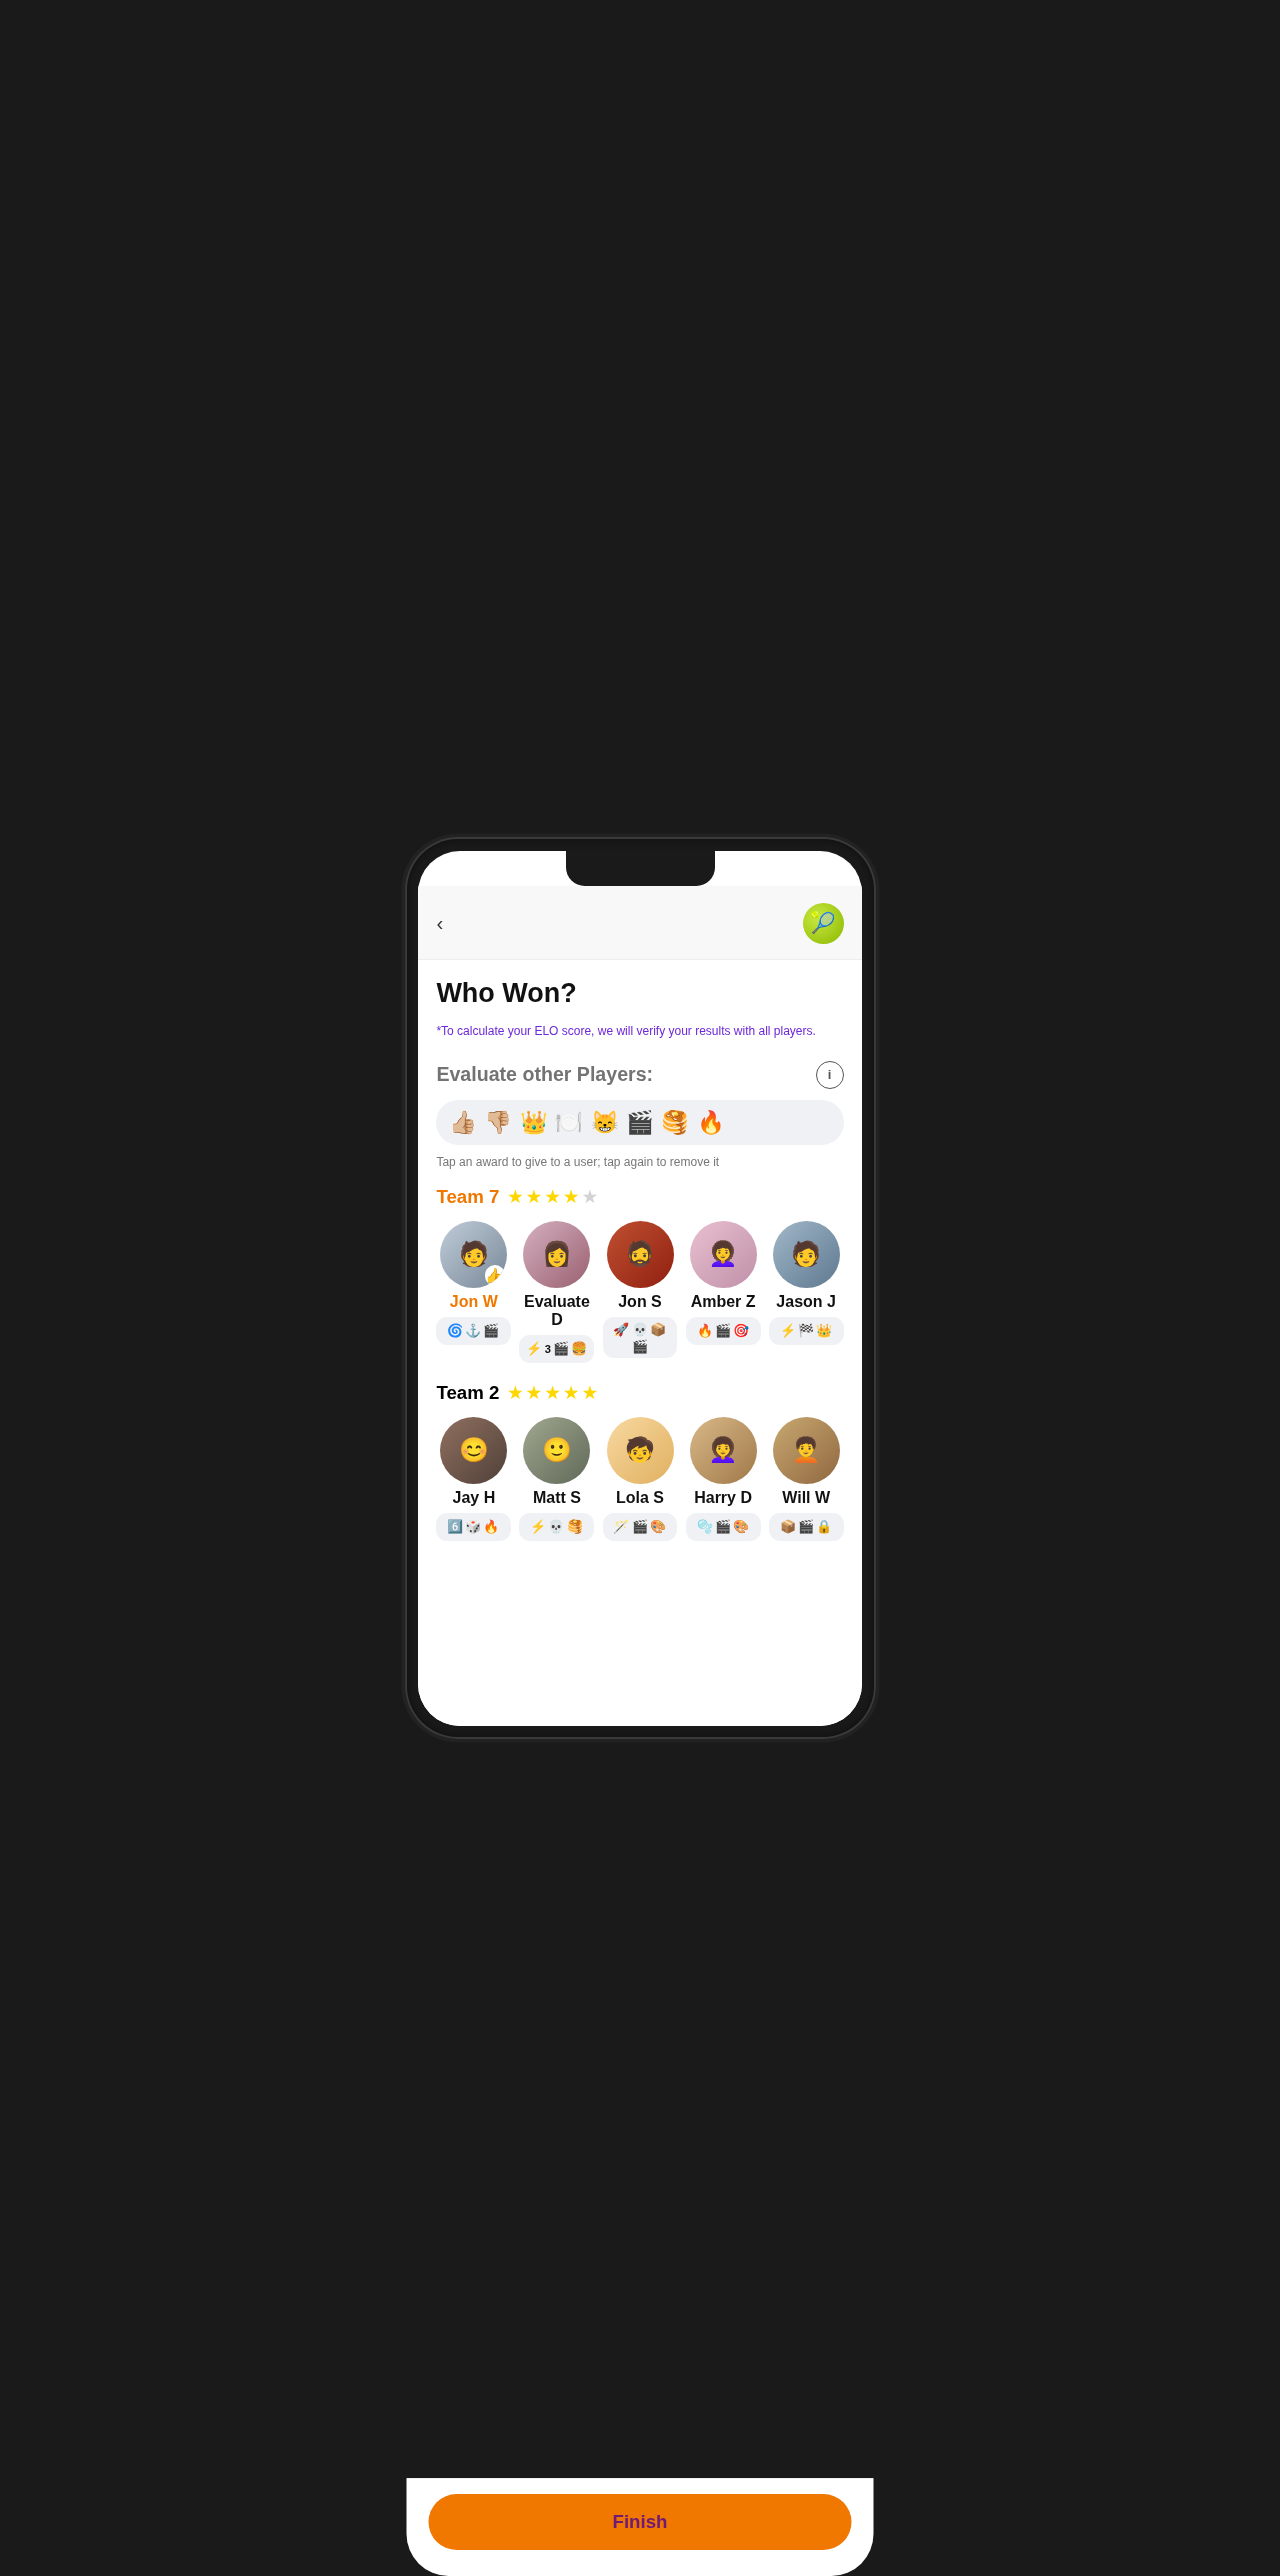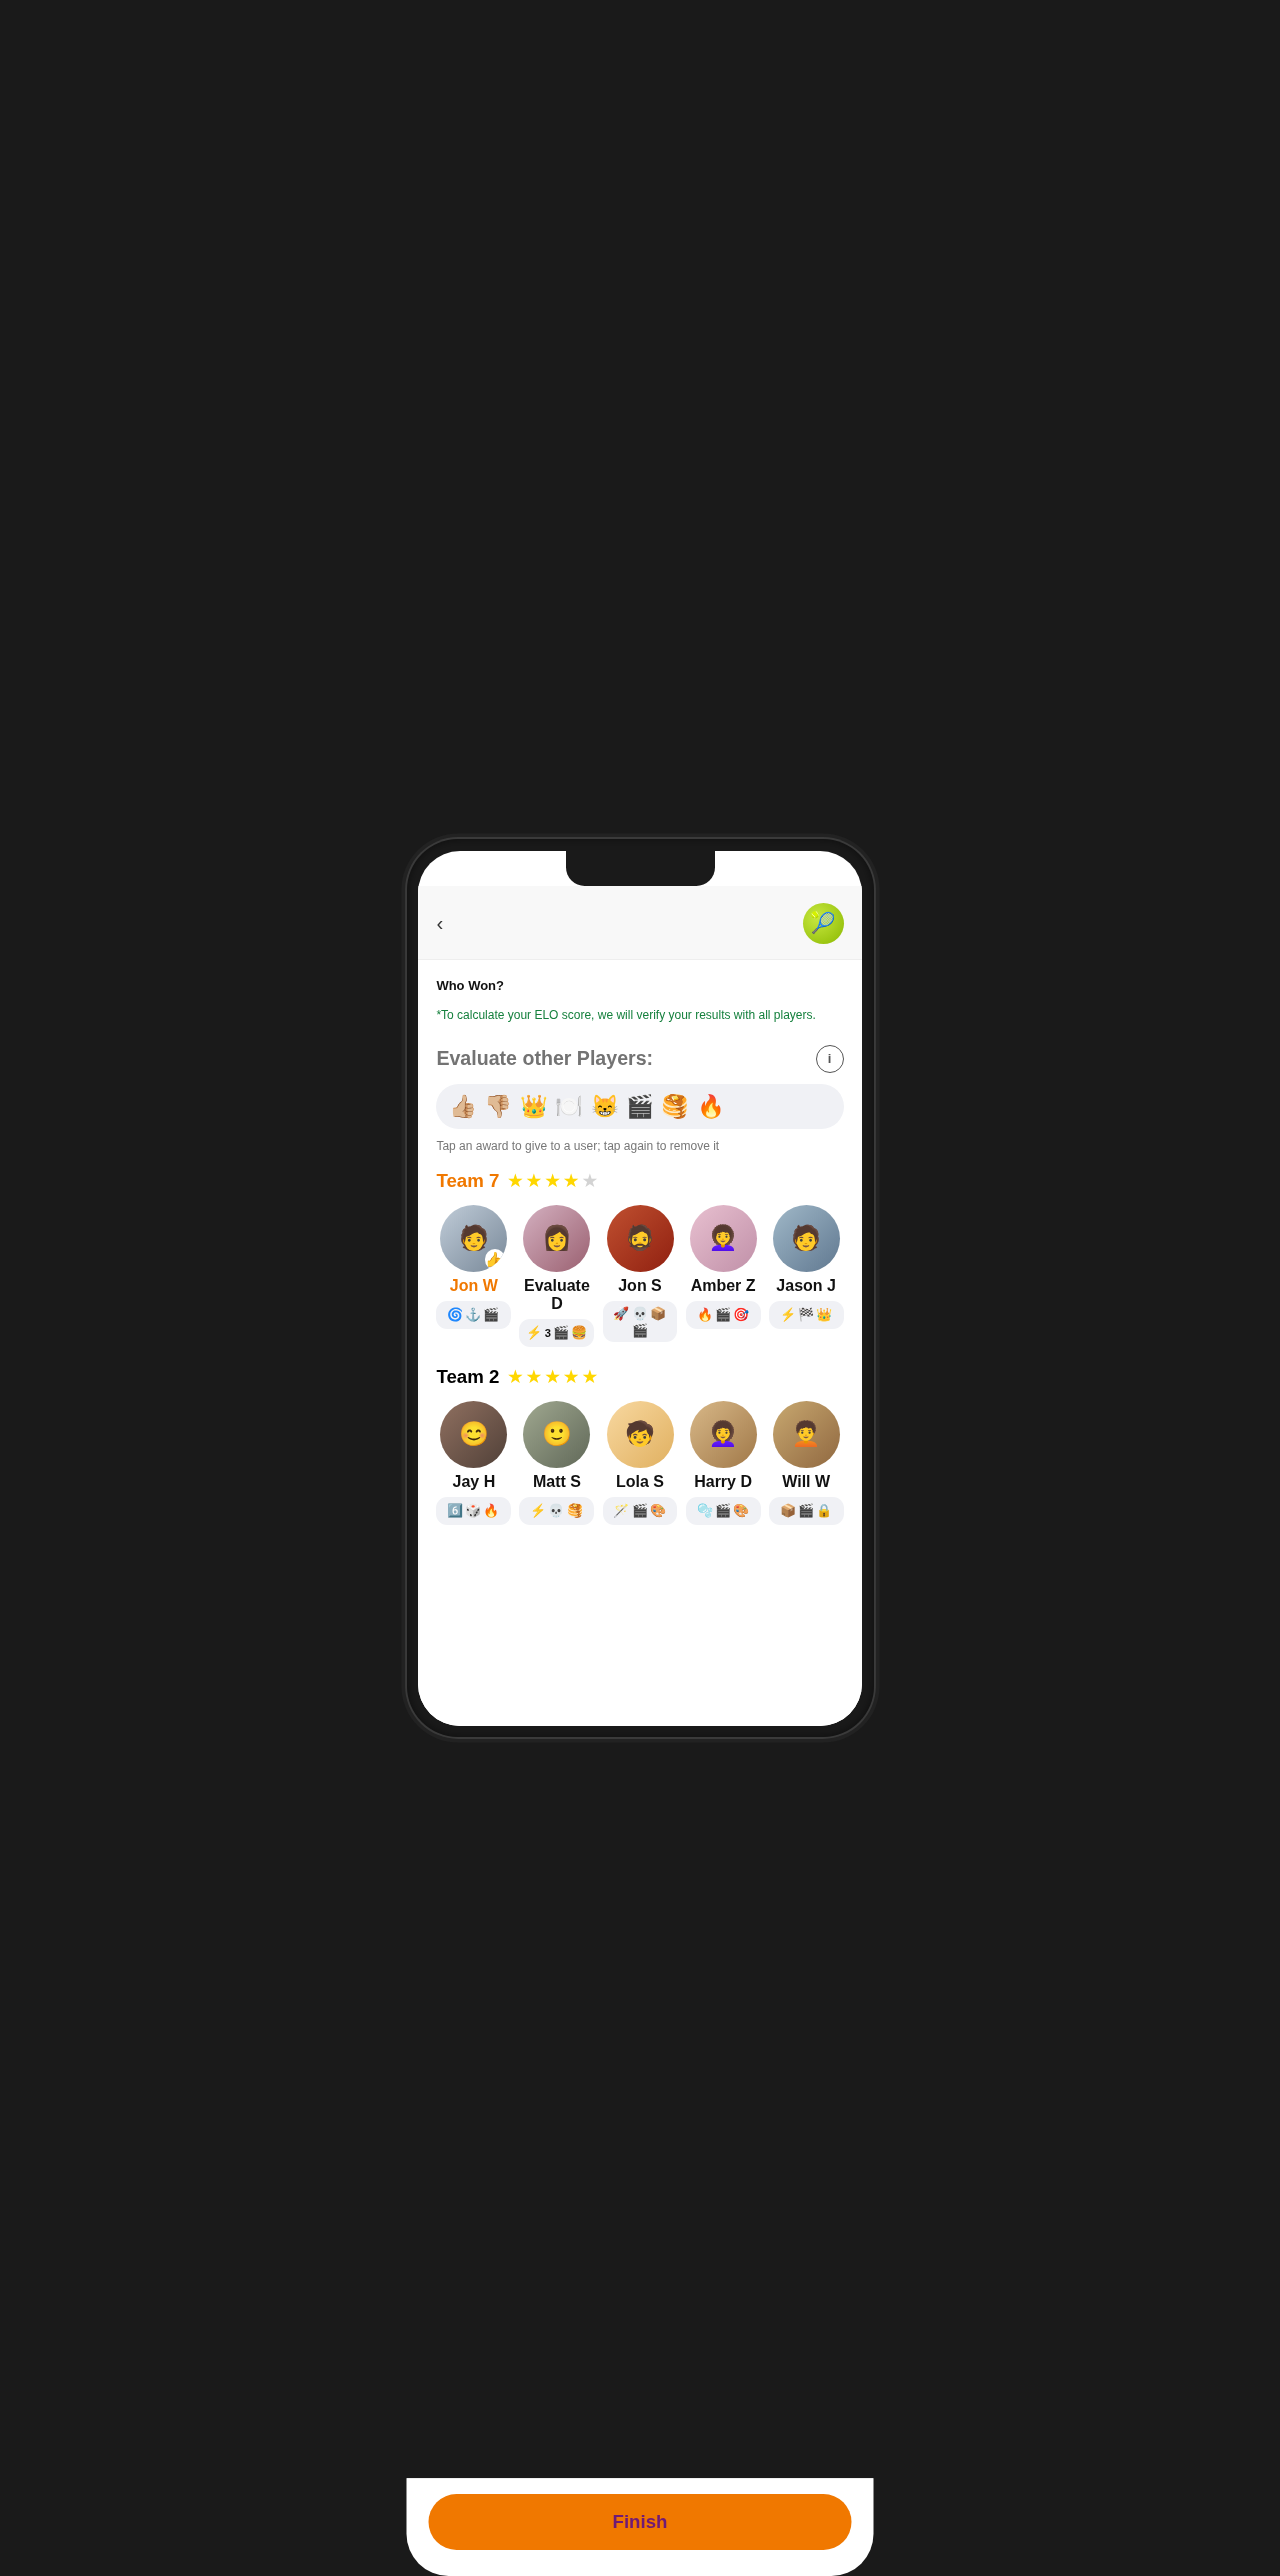--- a/index.html
+++ b/index.html
@@ -85,21 +85,21 @@
       font-size: 20.5px;
     }
 
     
     .main-content {
       padding: 18.7px 18.7px 93px;
     }
 
     
     .section-title {
-      font-size: 13px;
+      font-size: 27px;
       font-weight: 800;
       color: #111;
       margin-bottom: 13px;
     }
     .who-won-buttons {
       display: flex;
       gap: 9.3px;
       margin-bottom: 13px;
     }
     .won-btn {
@@ -112,21 +112,21 @@
       font-weight: 600;
       color: #111;
       cursor: pointer;
     }
     .won-btn.active {
       background: #dde0ea;
       font-weight: 700;
     }
     .elo-note {
       font-size: 12px;
-      color: #15803d;
+      color: #6d28d9;
       margin-bottom: 20.5px;
       line-height: 1.5;
     }
 
     
     .evaluate-header {
       display: flex;
       align-items: center;
       justify-content: space-between;
       margin-bottom: 11.2px;

